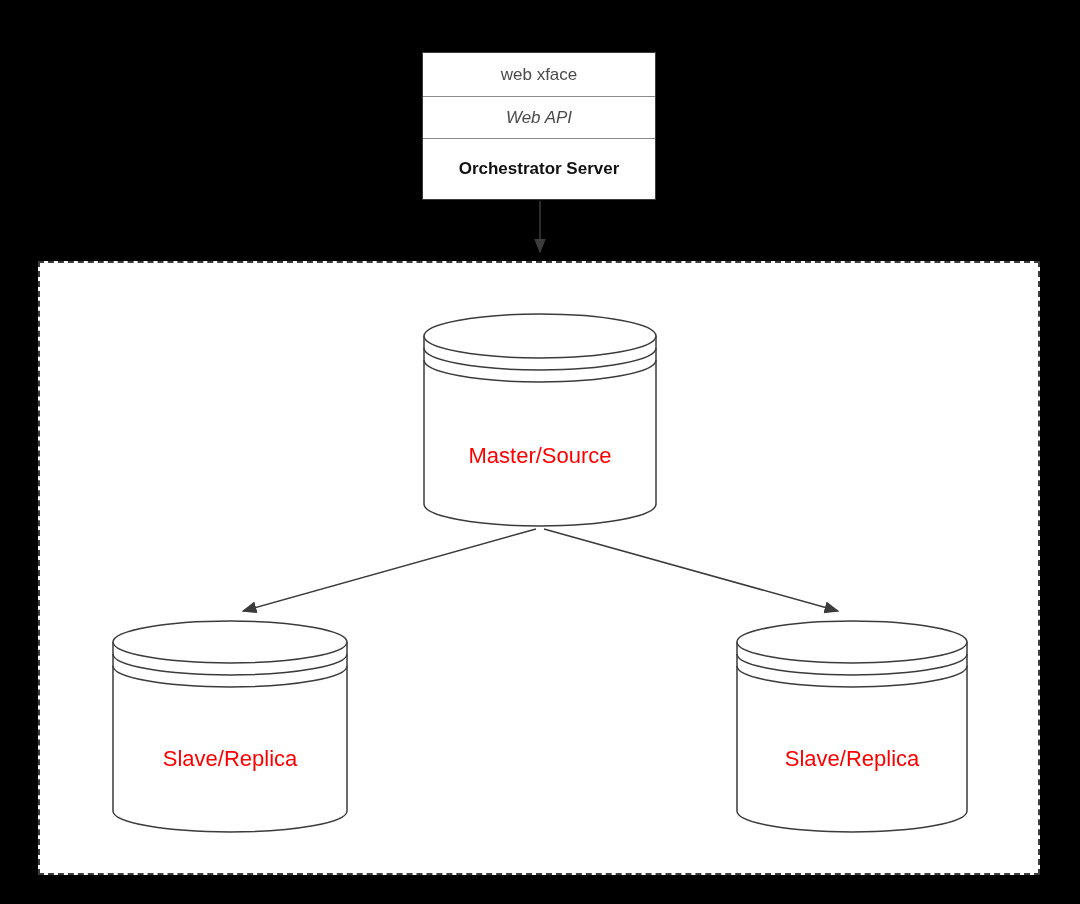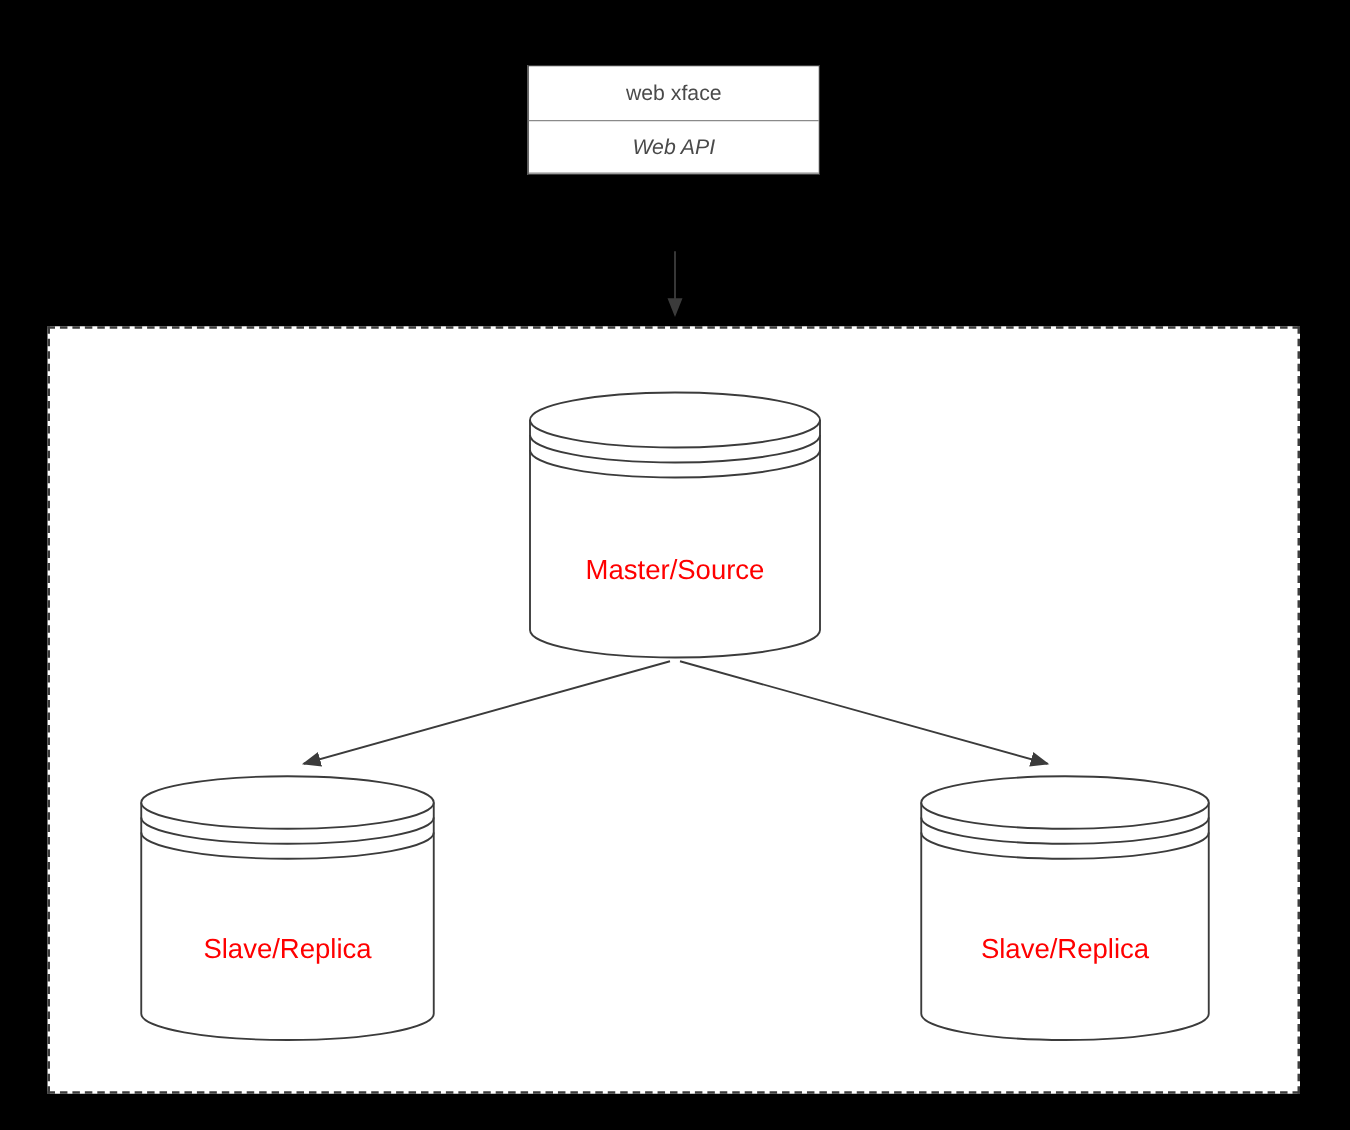--- a/index.html
+++ b/index.html
@@ -96,20 +96,23 @@
 
   <div class="dashed-region"></div>
 
   <div class="server-box">
     <div class="server-row row-1">
       <span>web xface</span>
     </div>
     <div class="server-row row-2">
       <span>Web API</span>
     </div>
+    <div class="server-row row-3">
+      <span>Orchestrator Server</span>
+    </div>
   </div>
 
   <svg class="overlay" viewBox="0 0 1080 904">
     <defs>
       <marker id="arrowhead" markerWidth="12" markerHeight="10" refX="9" refY="4" orient="auto">
         <path d="M0,0 L10,4 L0,8 z" fill="#3b3b3b"></path>
       </marker>
     </defs>
 
     <line x1="540" y1="187" x2="540" y2="238" class="edge" marker-end="url(#arrowhead)"></line>

